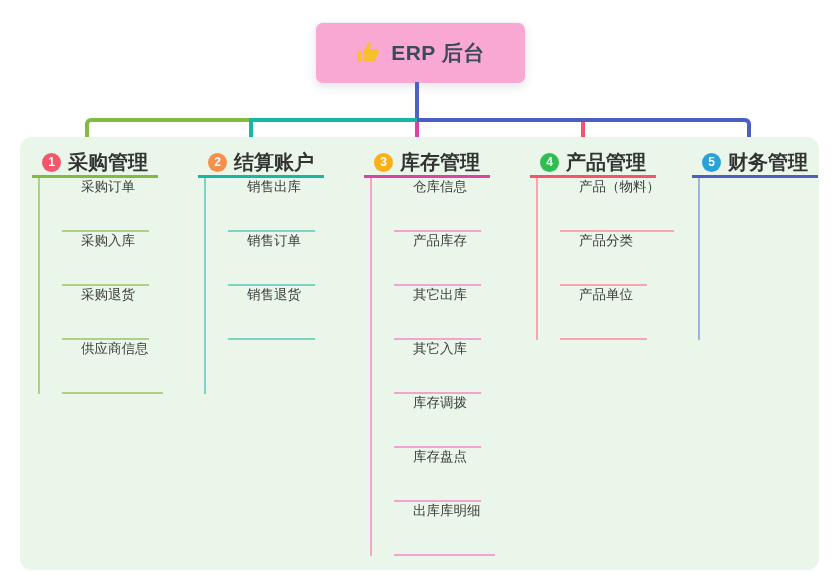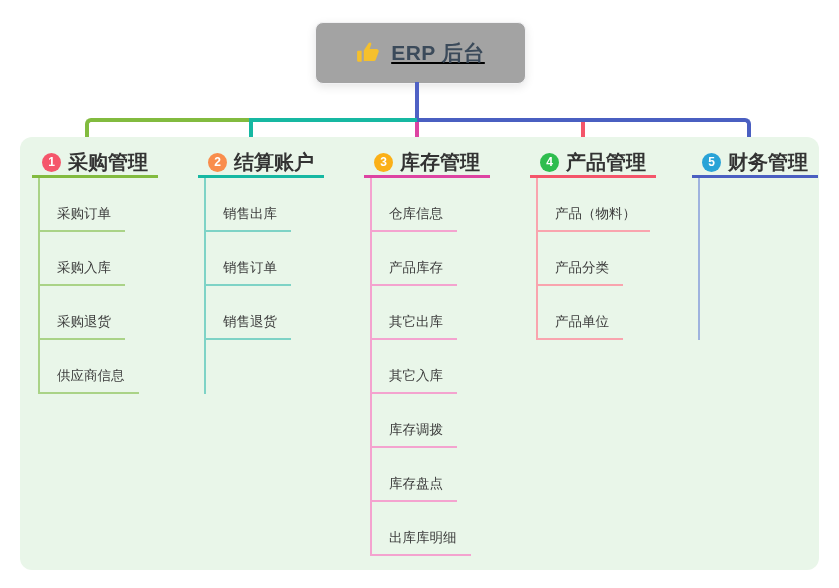--- a/index.html
+++ b/index.html
@@ -4,23 +4,23 @@
 <style>
   html,body{margin:0;padding:0;}
   body{
     width:839px;height:588px;position:relative;background:#ffffff;
     font-family:"Liberation Sans","DejaVu Sans",sans-serif;
     overflow:hidden;
   }
   
   .root-card{
     position:absolute;left:315px;top:22px;width:209px;height:60px;
-    background:#a3a3a3;border:1px solid #f1f1f3;border-radius:8px;
+    background:#f9a8d4;border:1px solid #f1f1f3;border-radius:8px;
     box-shadow:0 3px 10px rgba(0,0,0,0.10);
-    display:flex;align-items:center;justify-content:center;gap:9px;text-decoration:underline;
+    display:flex;align-items:center;justify-content:center;gap:9px;
   }
   .root-card .icon{width:26px;height:26px;display:inline-block;}
   .root-title{font-size:21px;font-weight:600;color:#3b4a5a;letter-spacing:0.5px;}
 
   
   .line{position:absolute;}
   .v-center{left:415px;top:82px;width:4px;height:38px;background:#4f61c5;}
   .corner-green{left:85px;top:118px;width:168px;height:30px;
     border-left:4px solid #82bb3f;border-top:4px solid #82bb3f;border-top-left-radius:6px;box-sizing:border-box;}
   .corner-teal{left:249px;top:118px;width:168px;height:30px;
@@ -57,23 +57,24 @@
   .branch-label{font-size:20px;font-weight:600;color:#333;white-space:nowrap;}
 
   .vline{position:absolute;left:6px;top:28px;width:2px;background:var(--light);}
   .branch-1 .vline,.branch-2 .vline{height:216px;}
   .branch-3 .vline{height:378px;}
   .branch-4 .vline,.branch-5 .vline{height:162px;}
 
   .children{margin-left:6px;}
   .child{
     height:54px;box-sizing:border-box;width:fit-content;
-    display:flex;align-items:flex-end;
+    display:flex;align-items:flex-start;
     padding:0 14px 7px 19px;
     border-bottom:2px solid var(--light);
+    margin-left:24px;
   }
   .child-label{font-size:13.5px;color:#3c3c3c;white-space:nowrap;}
 </style>
 </head>
 <body>
 
 <div class="root-card">
   <span class="icon">
     <svg viewBox="0 0 24 24" width="26" height="26" fill="#f5c02c">
       <path d="M2 10h3.2v10H2c-.55 0-1-.45-1-1v-8c0-.55.45-1 1-1zm5.2 10V9.8L11.7 2.8c.7-1.1 2.45-.55 2.45.75 0 .2-.03.4-.1.6L12.6 8.3H19c1.1 0 2 .9 2 2 0 .3-.07.62-.2.9l-2.6 7c-.3.72-1 1.2-1.78 1.2H7.2z"></path>

